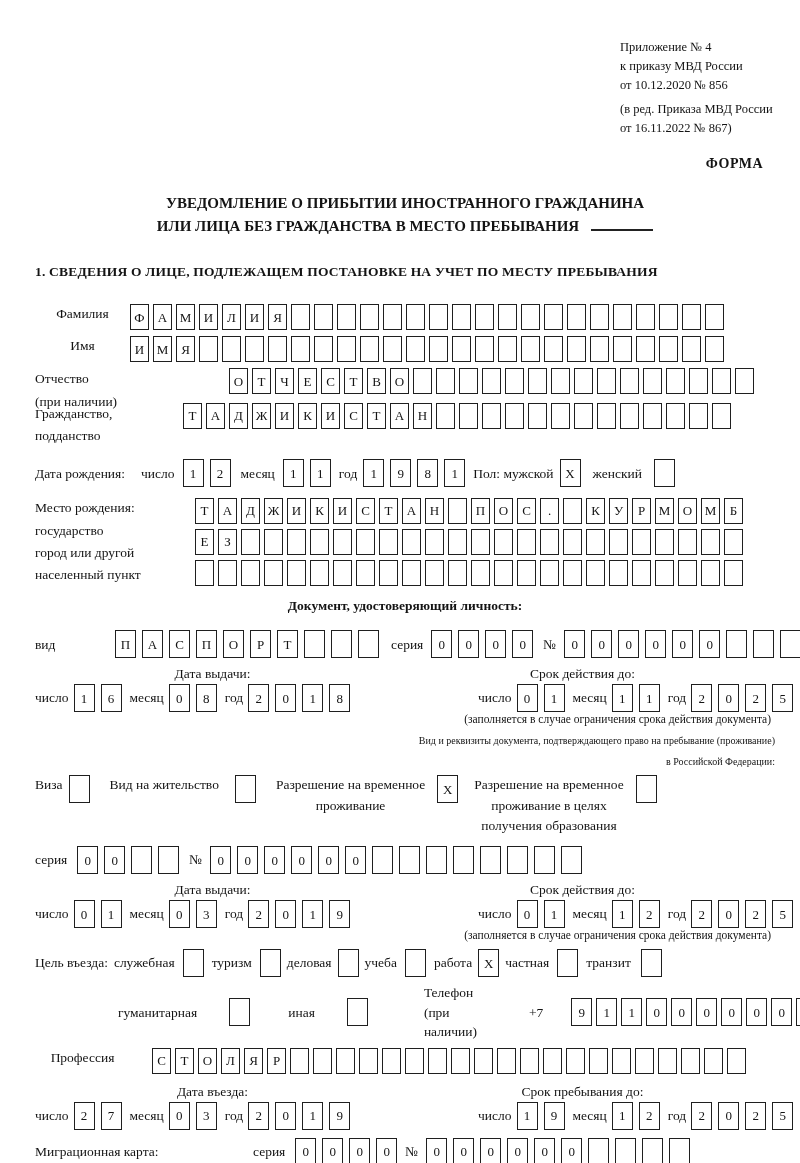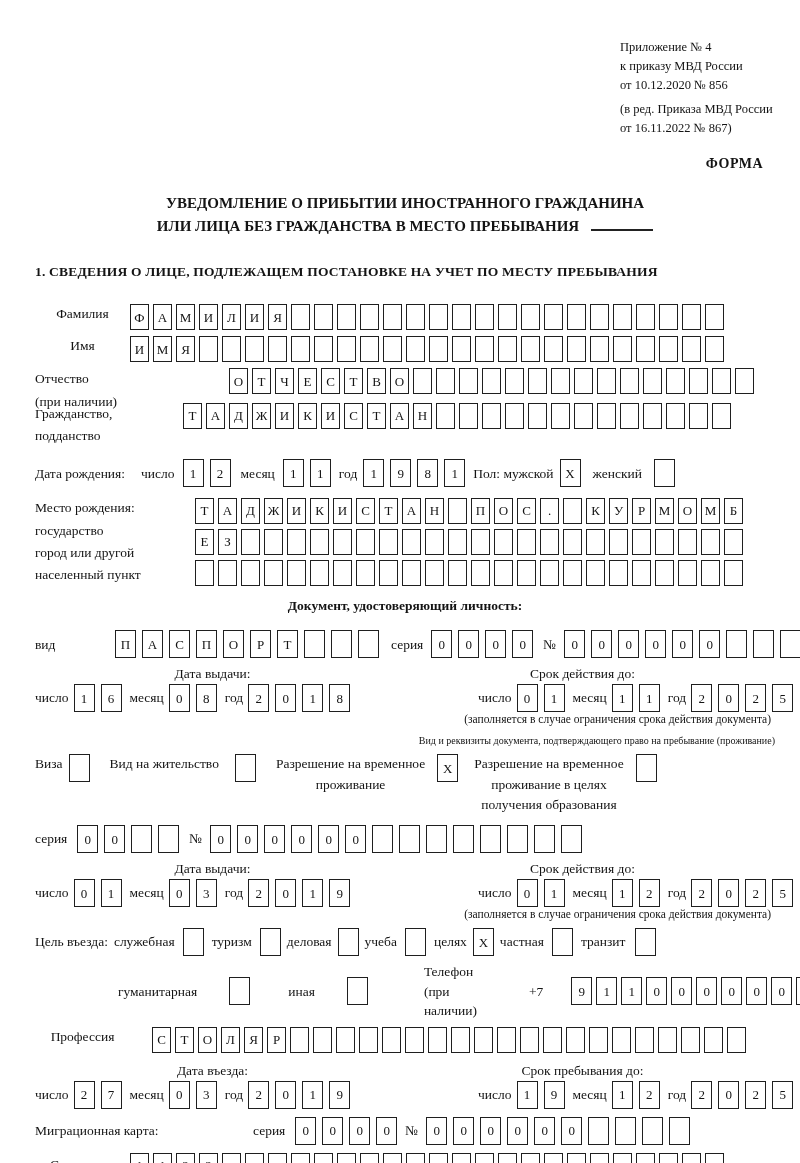--- a/index.html
+++ b/index.html
@@ -396,20 +396,21 @@
             <span class="cell">2</span>
             <span class="cell">5</span>
           </div>
       </div>
     </div>
   </div>
 
   <div class="note">(заполняется в случае ограничения срока действия документа)</div>
 
   <div class="para mt8">Вид и реквизиты документа, подтверждающего право на пребывание (проживание)</div>
+  <div class="para mt5">в Российской Федерации:</div>
 
   <div class="line mt5">
     <div class="opt">
       <span class="lbl">Виза</span>
       <div class="cells big ml6">
           <span class="cell"></span>
         </div>
     </div>
     <div class="opt ml20">
       <span class="lbl">Вид на жительство</span>
@@ -528,21 +529,21 @@
         <span class="cell"></span>
       </div>
     <span class="lbl ml6">деловая</span>
     <div class="cells big ml6">
         <span class="cell"></span>
       </div>
     <span class="lbl ml6">учеба</span>
     <div class="cells big ml8">
         <span class="cell"></span>
       </div>
-    <span class="lbl ml8">целях</span>
+    <span class="lbl ml8">работа</span>
     <div class="cells big ml6">
         <span class="cell">X</span>
       </div>
     <span class="lbl ml6">частная</span>
     <div class="cells big ml8">
         <span class="cell"></span>
       </div>
     <span class="lbl ml8">транзит</span>
     <div class="cells big ml10">
         <span class="cell"></span>

